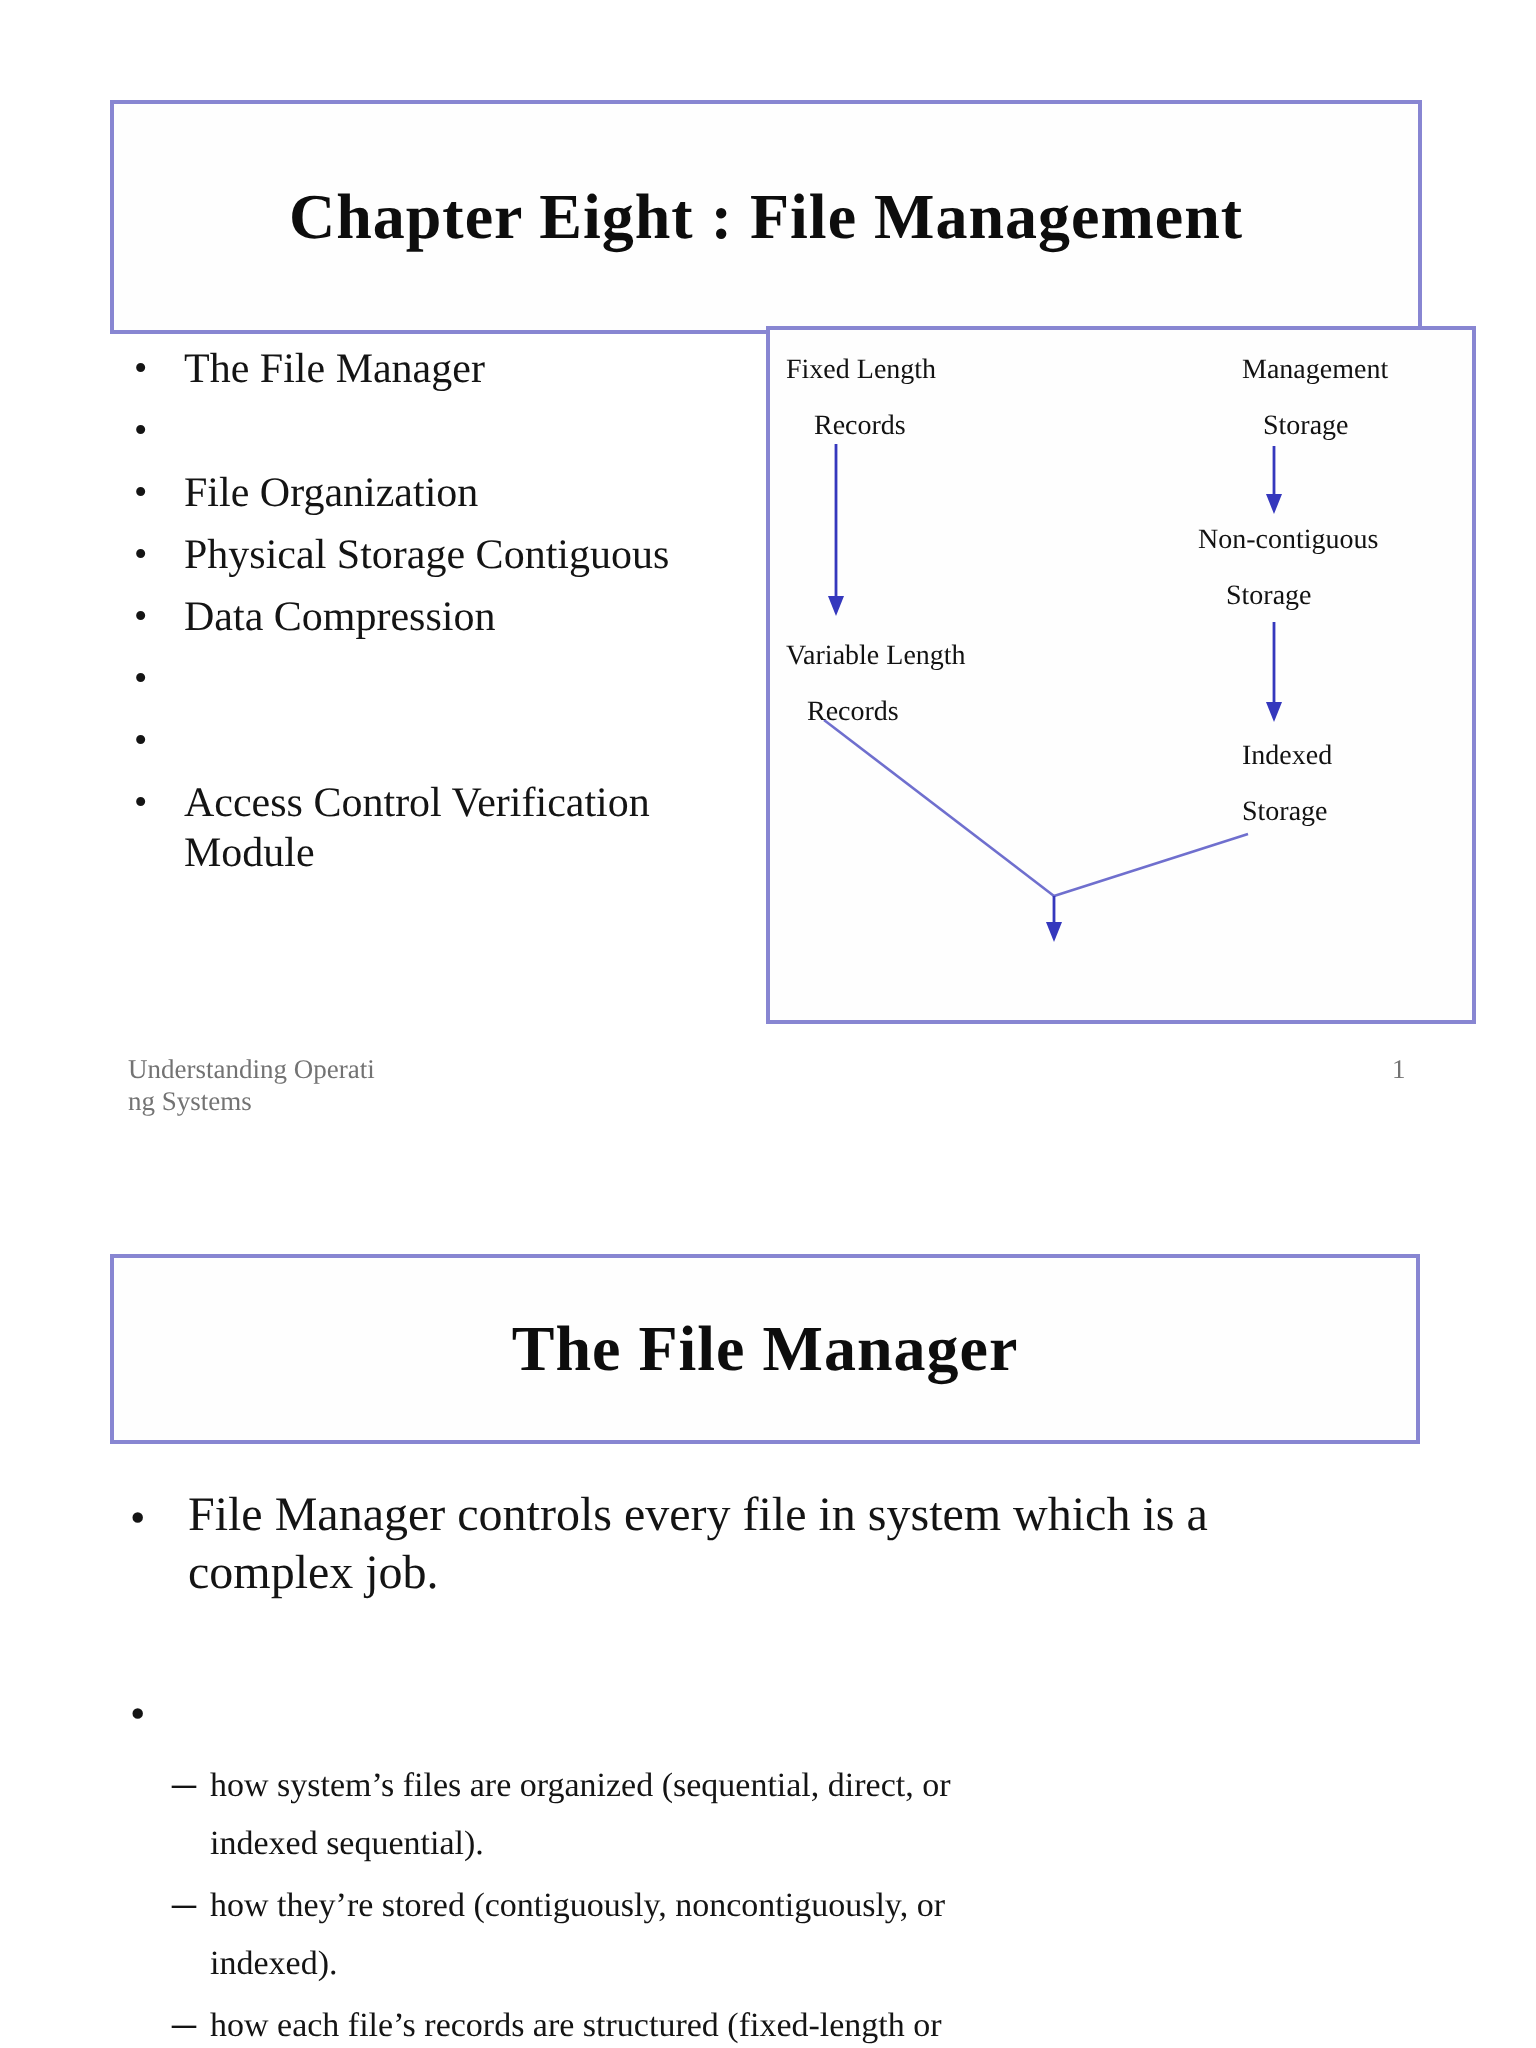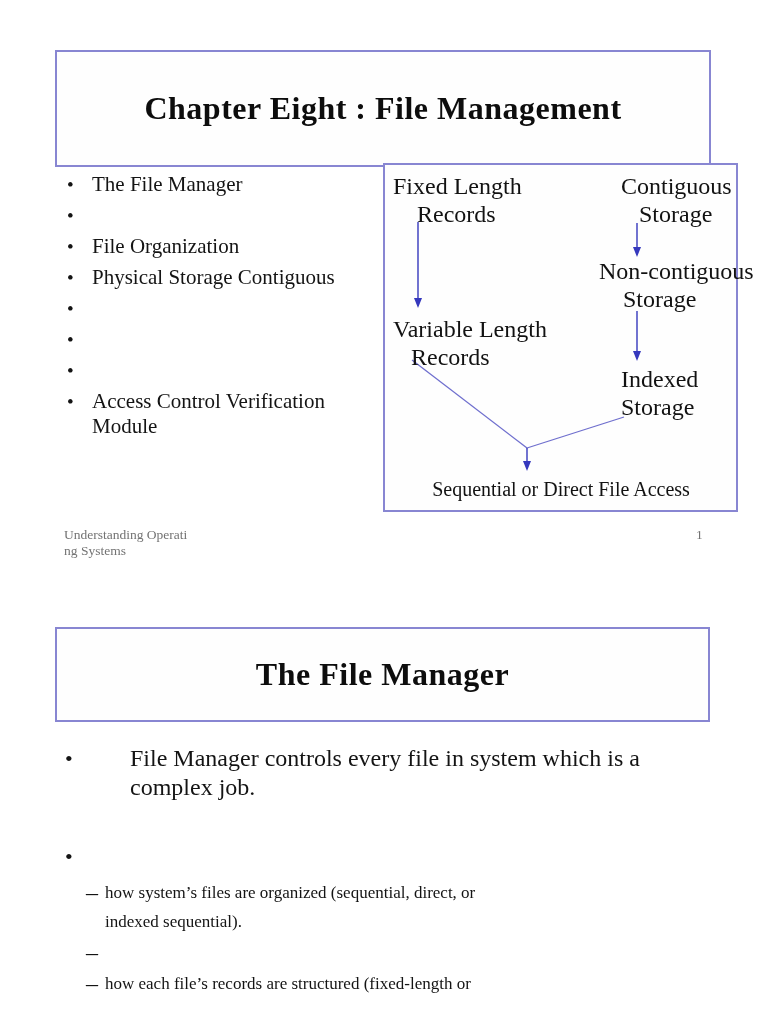--- a/index.html
+++ b/index.html
@@ -16,30 +16,30 @@
   
   .blist{left:58px;top:172px;width:334px;}
   .brow{display:flex;margin-bottom:6px;}
   .brow .mark{width:34px;flex:0 0 34px;font-size:19px;line-height:25px;padding-left:9px;box-sizing:border-box;}
   .brow .btxt{font-size:21px;line-height:25px;white-space:pre;}
   
   .diagram{
     box-sizing:border-box;left:383px;top:163px;width:355px;height:349px;
     border:2px solid #8886d2;background:#fefefe;
   }
-  .dnode{position:absolute;font-size:24px;line-height:28px;white-space:pre;color:#121212;}
+  .dnode{position:absolute;font-size:14px;line-height:28px;white-space:pre;color:#121212;}
   .dcenter{text-align:center;white-space:normal;font-size:20px;line-height:24px;}
   .dsvg{position:absolute;left:0;top:0;}
   
   .footer{font-size:13.5px;line-height:16px;color:#737373;white-space:pre;}
   
   .s2content{left:58px;top:744px;width:672px;}
   .s2row{display:flex;}
   .s2row .mark{width:36px;flex:0 0 36px;font-size:22px;line-height:30px;padding-left:7px;box-sizing:border-box;}
-  .s2row .btxt{font-size:24px;line-height:29px;white-space:pre;margin-left:36px;}
+  .s2row .btxt{font-size:24px;line-height:29px;white-space:pre;}
   .subwrap{margin-left:28px;}
   .subrow{display:flex;margin-bottom:2px;}
   .subrow .mark{width:19px;flex:0 0 19px;font-size:24px;line-height:29px;}
   .subrow .btxt{font-size:17px;line-height:29px;white-space:pre;}
   .mb-b1{margin-bottom:40px;}
   .mb-b2{margin-bottom:6px;}
 </style>
 </head>
 <body>
 
@@ -58,20 +58,21 @@
   <div class="brow">
     <span class="mark">•</span>
     <span class="btxt">File Organization</span>
   </div>
   <div class="brow">
     <span class="mark">•</span>
     <span class="btxt">Physical Storage Contiguous</span>
   </div>
   <div class="brow">
     <span class="mark">•</span>
+    <span class="btxt">Data Compression</span>
   </div>
   <div class="brow">
     <span class="mark">•</span>
   </div>
   <div class="brow">
     <span class="mark">•</span>
   </div>
   <div class="brow">
     <span class="mark">•</span>
     <span class="btxt">Access Control Verification
@@ -87,29 +88,28 @@
     <polygon points="248,82 256,82 252,92" fill="#3538bd"></polygon>
     <line x1="252" y1="146" x2="252" y2="188" stroke="#3538bd" stroke-width="1.4"></line>
     <polygon points="248,186 256,186 252,196" fill="#3538bd"></polygon>
     <line x1="27" y1="195" x2="142" y2="283" stroke="#6f6fce" stroke-width="1.3"></line>
     <line x1="239" y1="252" x2="142" y2="283" stroke="#6f6fce" stroke-width="1.3"></line>
     <line x1="142" y1="283" x2="142" y2="298" stroke="#3538bd" stroke-width="1.4"></line>
     <polygon points="138,296 146,296 142,306" fill="#3538bd"></polygon>
   </svg>
   <div class="dnode" style="left:8px;top:7px;">Fixed Length
     Records</div>
-  <div class="dnode" style="left:236px;top:7px;">Contiguous
+  <div class="dnode" style="left:236px;top:7px;">Management
    Storage</div>
   <div class="dnode" style="left:214px;top:92px;">Non-contiguous
     Storage</div>
   <div class="dnode" style="left:8px;top:150px;">Variable Length
    Records</div>
   <div class="dnode" style="left:236px;top:200px;">Indexed
 Storage</div>
-  <div class="dnode dcenter" style="left:38px;top:312px;width:276px;">Sequential or Direct File Access</div>
 </div>
 
 <div class="abs footer" style="left:64px;top:527px;">Understanding Operati
 ng Systems</div>
 <div class="abs footer" style="left:696px;top:527px;">1</div>
 
 <div class="abs titlebox" style="left:55px;top:627px;width:655px;height:95px;">
   <div class="titletext">The File Manager</div>
 </div>
 
@@ -123,19 +123,21 @@
     <span class="mark">•</span>
   </div>
   <div class="subwrap">
     <div class="subrow">
       <span class="mark">–</span>
       <span class="btxt">how system’s files are organized (sequential, direct, or
 indexed sequential).</span>
     </div>
     <div class="subrow">
       <span class="mark">–</span>
+      <span class="btxt">how they’re stored (contiguously, noncontiguously, or
+indexed).</span>
     </div>
     <div class="subrow">
       <span class="mark">–</span>
       <span class="btxt">how each file’s records are structured (fixed-length or</span>
     </div>
   </div>
 </div>
 
 </body></html>

